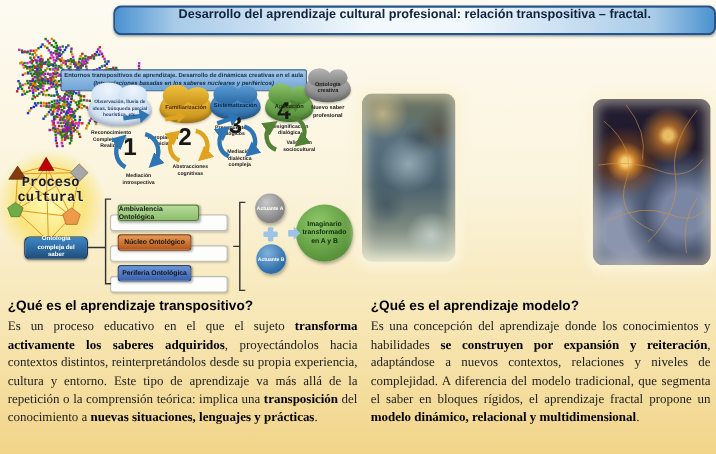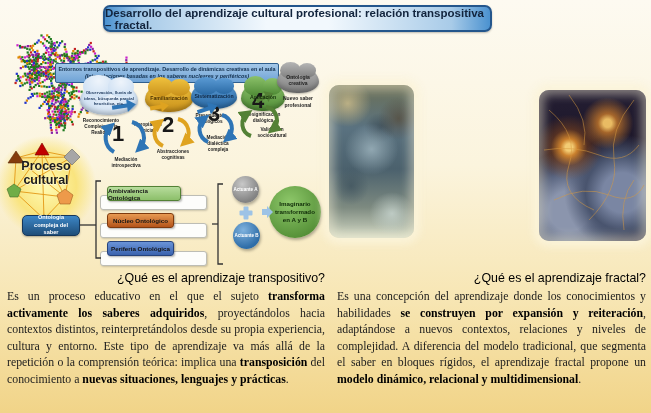--- a/index.html
+++ b/index.html
@@ -4,34 +4,34 @@
 <style>
   html,body{margin:0;padding:0;}
   body{
     width:651px;height:413px;overflow:hidden;position:relative;
     font-family:"Liberation Sans",sans-serif;
     background:linear-gradient(180deg,#fdfaf1 0%,#fbf4dd 40%,#f7e6b4 72%,#f1d488 100%);
   }
   [data-name]{box-sizing:border-box;}
   
   #title-bar{
-    position:absolute;left:103px;top:5px;width:389px;height:27px;
+    position:absolute;left:103px;top:5px;width:548px;height:27px;
     border:2px solid #24568c;border-radius:7px;
     background:linear-gradient(90deg,#4b92d0 0%,#a8cbe8 10%,#f2f8fd 42%,#f2f8fd 58%,#a8cbe8 90%,#4b92d0 100%);
-    display:flex;align-items:center;justify-content:center;
+    display:flex;justify-content:center;
     font-size:11.5px;font-weight:700;color:#12243d;
     box-shadow:0 1px 2px rgba(0,0,0,.25);
   }
   
   #diagram{position:absolute;left:0;top:55px;width:346px;height:215px;}
   #proc-glow{position:absolute;left:-5px;top:80px;width:102px;height:102px;border-radius:50%;
     background:radial-gradient(circle,#fffbb4 0%,#f9e47e 42%,rgba(249,228,126,0) 70%);}
   #proc-net{position:absolute;left:2px;top:80px;width:88px;height:95px;}
   #proceso-label{position:absolute;left:0px;top:104px;width:92px;text-align:center;
-    font-size:12.5px;font-weight:700;color:#1c1c1c;text-shadow:0 1px 1px rgba(255,255,255,.7);}
+    font-size:12.5px;font-weight:700;color:#1c1c1c;text-shadow:0 1px 1px rgba(255,255,255,.7);font-family:Liberation Mono, monospace;}
   #diag-header{
     position:absolute;left:55px;top:8px;width:224px;height:20px;
     background:linear-gradient(180deg,#a5c8e8,#6fa3d6);border:1px solid #2e5f8f;border-radius:2px;
     text-align:center;color:#14314f;padding-top:1.5px;line-height:1.45;
   }
   #diag-header .h1{font-size:5.4px;font-weight:700;white-space:nowrap;}
   #diag-header .h2{font-size:5.4px;font-weight:700;font-style:italic;white-space:nowrap;}
   .cloud{position:absolute;border-radius:48% 52% 50% 50%/60% 60% 45% 45%;
     display:flex;align-items:center;justify-content:center;text-align:center;
     box-shadow:inset 0 -3px 4px rgba(0,0,0,.22),0 1px 2px rgba(0,0,0,.25);}
@@ -93,21 +93,21 @@
       radial-gradient(circle at 64% 22%,rgba(255,205,105,.9) 0 3%,rgba(222,134,42,.7) 7%,transparent 19%),
       radial-gradient(circle at 78% 68%,#7a86a3 0 15%,#49546e 28%,transparent 44%),
       radial-gradient(circle at 28% 80%,#8b95ad 0 14%,#5a6580 26%,transparent 42%),
       radial-gradient(circle at 52% 52%,#27213500 0 20%,transparent 55%),
       linear-gradient(180deg,#241e33,#191324 55%,#2b2337);}
   #img-neuron svg{position:absolute;left:0;top:0;}
   
   .section{position:absolute;top:271px;color:#1c1c1c;}
   #section-left{left:7px;width:318px;}
   #section-right{left:337px;width:309px;}
-  .sec-title{text-align:right;font-size:12.4px;font-weight:400;color:#000;margin-bottom:3px;}
+  .sec-title{text-align:left;font-size:12.4px;font-weight:700;color:#000;margin-bottom:3px;}
   .sec-body{font-size:11.8px;line-height:1.4;text-align:justify;}
   .sec-body span{color:#1c1c1c;font-family:Liberation Serif, serif;}
 </style>
 </head>
 <body data-name="slide">
 
 <div id="title-bar" data-name="slide-title-bar">
   <span data-name="slide-title">Desarrollo del aprendizaje cultural profesional: relación transpositiva – fractal.</span>
 </div>
 
@@ -1108,15 +1108,15 @@
       <path d="M85,140 Q80,110 95,90"></path>
     </g>
   </svg>
 </div>
 
 <div id="section-left" class="section" data-name="transpositive-section">
   <div class="sec-title" data-name="transpositive-title">¿Qué es el aprendizaje transpositivo?</div>
   <div class="sec-body" data-name="transpositive-body"><span>Es un proceso educativo en el que el sujeto </span><span style="font-weight: 700; color: rgb(0, 0, 0);">transforma activamente los saberes adquiridos</span><span>, proyectándolos hacia contextos distintos, reinterpretándolos desde su propia experiencia, cultura y entorno. Este tipo de aprendizaje va más allá de la repetición o la comprensión teórica: implica una </span><span style="font-weight: 700; color: rgb(0, 0, 0);">transposición</span><span> del conocimiento a </span><span style="font-weight: 700; color: rgb(0, 0, 0);">nuevas situaciones, lenguajes y prácticas</span><span>.</span></div>
 </div>
 <div id="section-right" class="section" data-name="fractal-section">
-  <div class="sec-title" data-name="fractal-title">¿Qué es el aprendizaje fractal?</div>
+  <div class="sec-title" data-name="fractal-title">¿Qué es el aprendizaje modelo?</div>
   <div class="sec-body" data-name="fractal-body"><span>Es una concepción del aprendizaje donde los conocimientos y habilidades </span><span style="font-weight: 700; color: rgb(0, 0, 0);">se construyen por expansión y reiteración</span><span>, adaptándose a nuevos contextos, relaciones y niveles de complejidad. A diferencia del modelo tradicional, que segmenta el saber en bloques rígidos, el aprendizaje fractal propone un </span><span style="font-weight: 700; color: rgb(0, 0, 0);">modelo dinámico, relacional y multidimensional</span><span>.</span></div>
 </div>
 
 </body></html>

